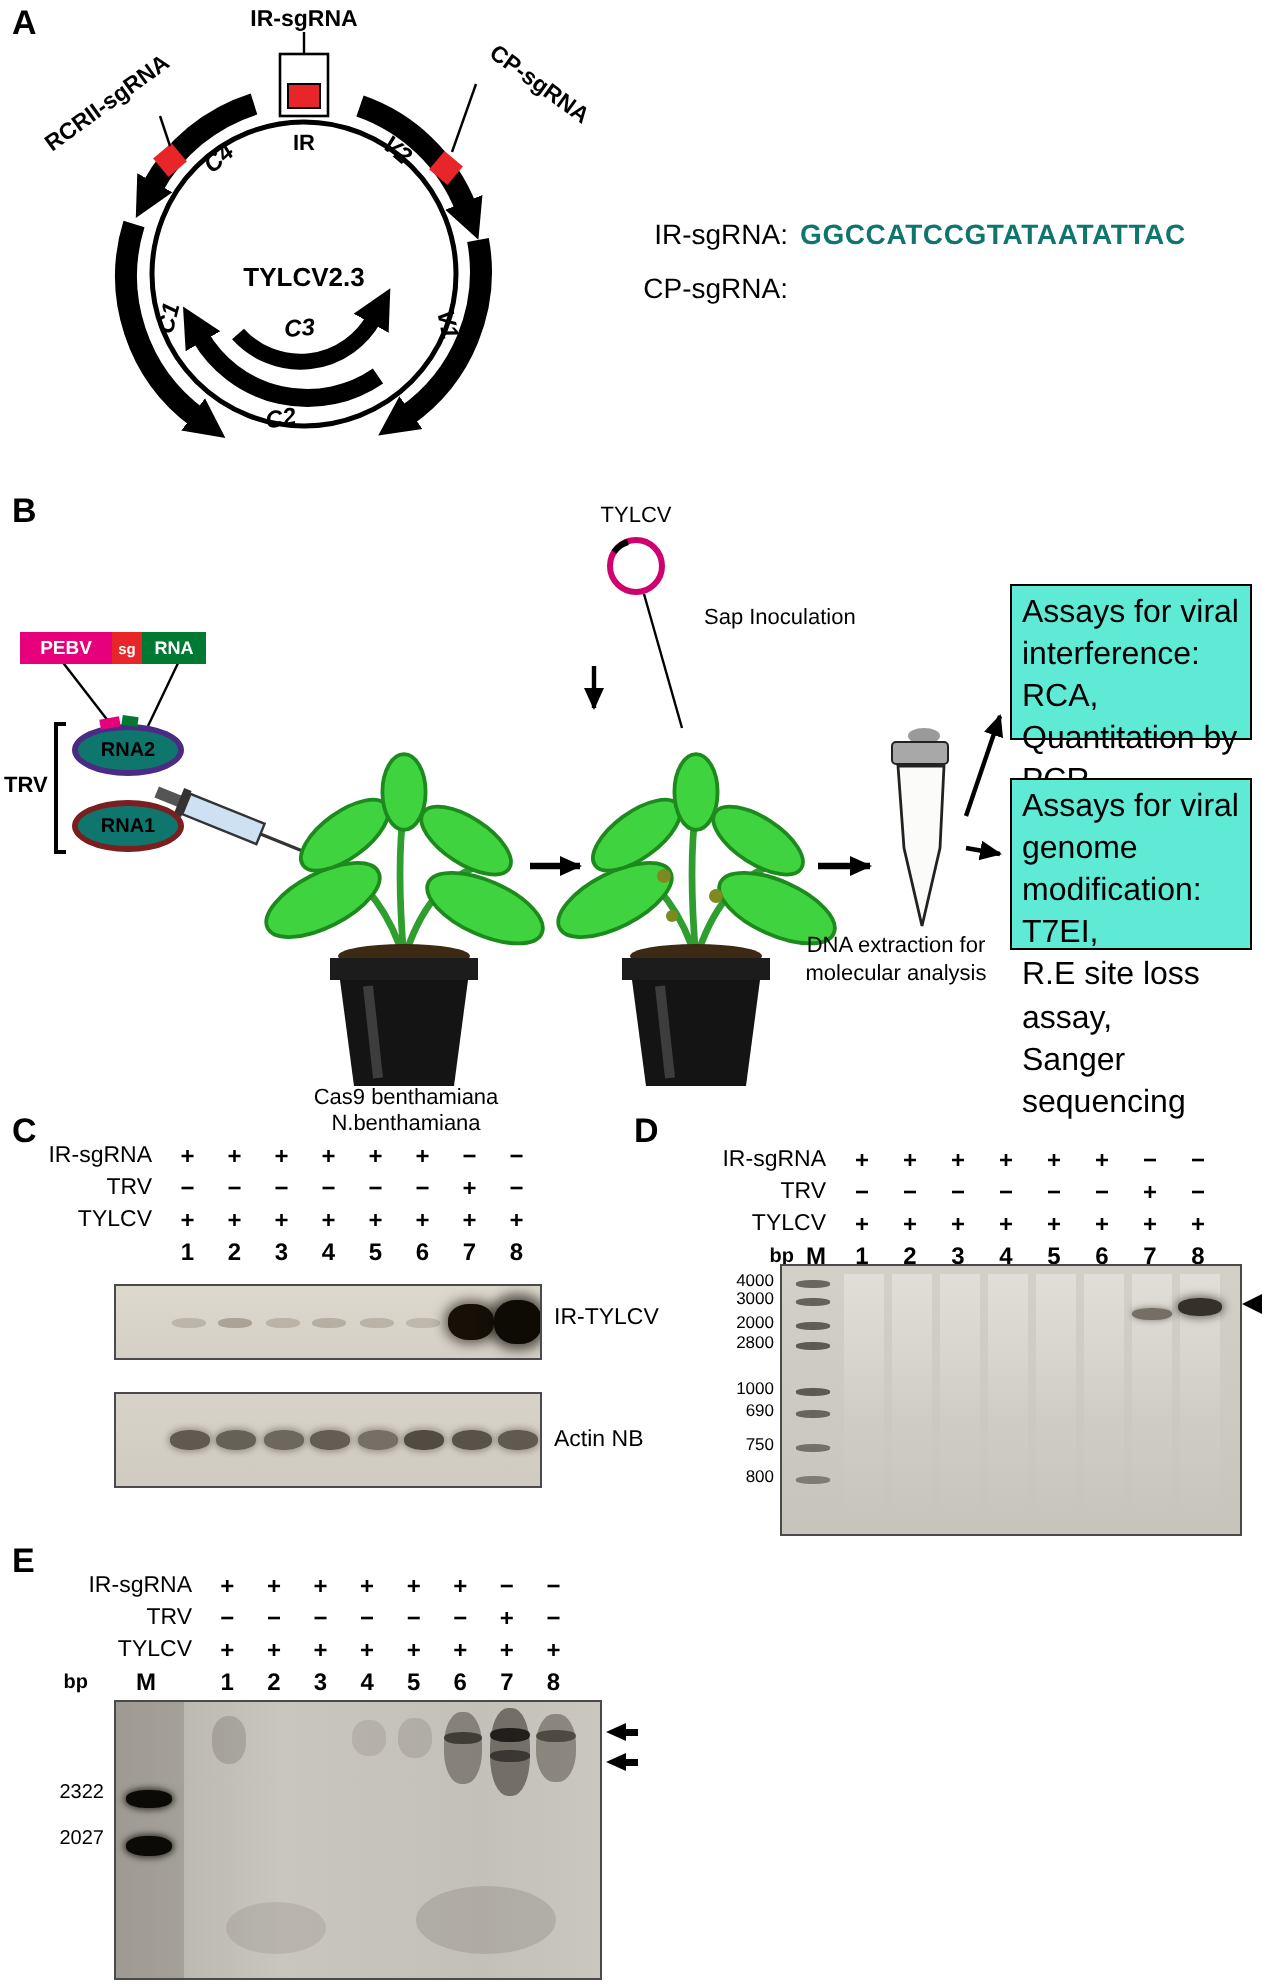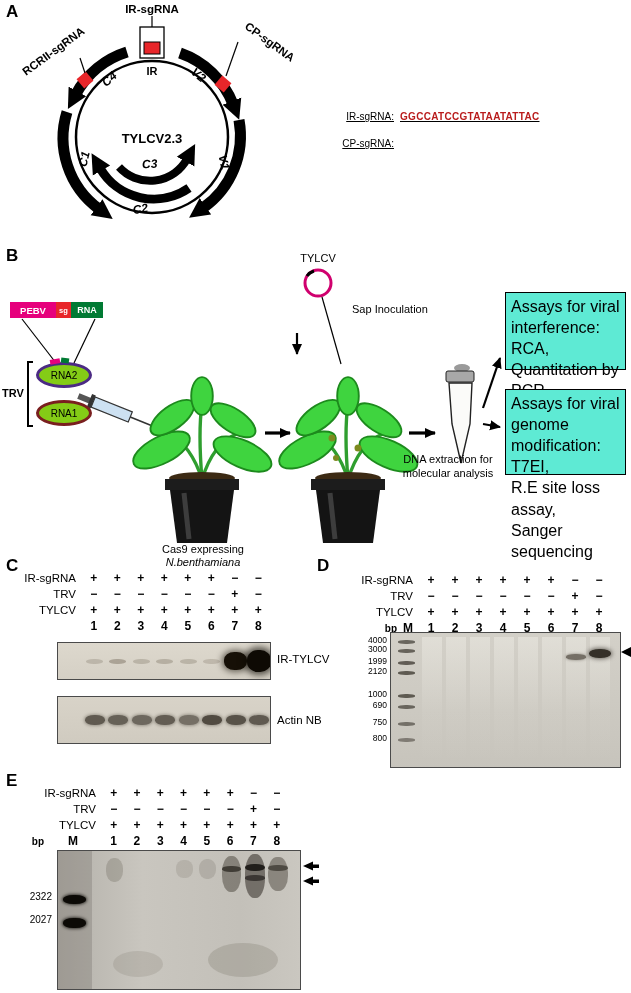--- a/index.html
+++ b/index.html
@@ -3,38 +3,38 @@
 <meta charset="utf-8">
 <style>
   * { margin:0; padding:0; box-sizing:border-box; }
   html,body { background:#ffffff; }
   .figure { position:relative; width:631px; height:993px; background:#fff;
             font-family:"Liberation Sans", sans-serif; color:#000; overflow:hidden; }
   .abs { position:absolute; }
   .panel-label { position:absolute; font-size:17px; font-weight:bold; }
 
   
-  .seq-row { display:flex; align-items:center; height:27px; font-size:10px;text-decoration:underline; }
+  .seq-row { display:flex; align-items:center; height:27px; font-size:14px; }
   .seq-label { width:96px; text-align:right; margin-right:6px; }
-  .seq-text { color:#b91c1c; letter-spacing:.3px; font-weight:bold;text-align:right; }
+  .seq-text { color:#0f766e; letter-spacing:.3px; font-weight:bold;text-align:right; }
 
   
   .btext { position:absolute; font-size:11px; line-height:1.28; white-space:pre-line; }
   .center { text-align:center; }
   .assay-box { position:absolute; border:1.6px solid #000; padding:3px 5px;
                font-size:16px; line-height:1.32; white-space:pre-line; background:#5eead4; }
   .construct { position:absolute; display:flex; height:16px; }
   .construct > div { display:flex; align-items:center; justify-content:center;
                      color:#fff; font-weight:bold; }
   .box-pebv { width:46px; background:#e6007c; font-size:9.5px; }
   .box-sg   { width:15px; background:#e8262a; font-size:7.5px; }
   .box-rna  { width:32px; background:#007a33; font-size:9px; }
   .rna-ellipse { position:absolute; width:56px; height:26px; border-radius:50%;
                  display:flex; align-items:center; justify-content:center;
-                 font-size:10px; font-weight:normal; background:#84cc16; }
+                 font-size:10px; font-weight:bold; background:#0f766e; }
   .rna2 { border:3px solid #4b2a84; }
   .rna1 { border:3px solid #7a1f1f; }
   .trv-bracket { position:absolute; width:6px; height:66px;
                  border-left:2px solid #000; border-top:2px solid #000; border-bottom:2px solid #000; }
   .insert-mark { position:absolute; height:5px; }
 
   
   .gelhead-row { position:absolute; display:flex; align-items:center; height:16px; }
   .rlabel { text-align:right; font-size:11.5px; padding-right:6px; }
   .pc .rlabel { width:82px; }
@@ -192,29 +192,29 @@
   <div class="abs" style="left:298px;top:103px">
     <div class="seq-row">
       <span class="seq-label">IR-sgRNA:</span>
       <span class="seq-text">GGCCATCCGTATAATATTAC</span>
     </div>
     <div class="seq-row">
       <span class="seq-label">CP-sgRNA:</span>
     </div>
   </div>
 
-  <div class="construct" style="left:10px;top:302px">
+  <div class="construct" style="left:10px;top:316px">
     <div class="box-pebv">PEBV</div>
     <div class="box-sg">sg</div>
     <div class="box-rna">RNA</div>
   </div>
 
   <div class="btext center" style="left:294px;top:251px;width:48px">TYLCV</div>
   <div class="btext" style="left:352px;top:302px;width:92px">Sap Inoculation</div>
-  <div class="btext center" style="left:384px;top:452px;width:128px">DNA extraction for
+  <div class="btext center" style="left:384px;top:466px;width:128px">DNA extraction for
 molecular analysis</div>
 
   <div class="btext" style="left:2px;top:386px;width:26px;font-weight:bold">TRV</div>
   <div class="trv-bracket" style="left:27px;top:361px"></div>
   <div class="rna-ellipse rna2" style="left:36px;top:362px">RNA2</div>
   <div class="rna-ellipse rna1" style="left:36px;top:400px">RNA1</div>
   <div class="insert-mark" style="left:50px;top:359px;width:10px;background:#e6007c;transform:rotate(-10deg)"></div>
   <div class="insert-mark" style="left:61px;top:358px;width:8px;background:#007a33;transform:rotate(8deg)"></div>
 
   <div class="assay-box" style="left:505px;top:292px;width:121px;height:78px">Assays for viral
@@ -222,22 +222,22 @@
 RCA,
 Quantitation by PCR,
 Southren blot analysis</div>
   <div class="assay-box" style="left:505px;top:389px;width:121px;height:86px">Assays for viral
 genome modification:
 T7EI,
 R.E site loss assay,
 Sanger sequencing</div>
 
   <div class="abs center" style="left:143px;top:543px;width:120px;font-size:11px;line-height:1.2">
-    <div>Cas9 expressing</div>
-    <div style="font-style:italic">N.benthamiana</div>
+    <div>Cas9 benthamiana</div>
+    <div style="">N.benthamiana</div>
   </div>
 
   <div class="gelhead-row pc" style="left:0;top:570px">
     <div class="rlabel">IR-sgRNA</div>
     <div class="cells">
         <span class="cell">+</span>
         <span class="cell">+</span>
         <span class="cell">+</span>
         <span class="cell">+</span>
         <span class="cell">+</span>
@@ -359,22 +359,22 @@
         <span class="cell">4</span>
         <span class="cell">5</span>
         <span class="cell">6</span>
         <span class="cell">7</span>
         <span class="cell">8</span>
       </div>
   </div>
 
   <span class="ladder-label" style="left:360px;top:635px">4000</span>
   <span class="ladder-label" style="left:360px;top:644px">3000</span>
-  <span class="ladder-label" style="left:360px;top:656px">1999</span>
-  <span class="ladder-label" style="left:360px;top:666px">2120</span>
+  <span class="ladder-label" style="left:360px;top:656px">2000</span>
+  <span class="ladder-label" style="left:360px;top:666px">2800</span>
   <span class="ladder-label" style="left:360px;top:689px">1000</span>
   <span class="ladder-label" style="left:360px;top:700px">690</span>
   <span class="ladder-label" style="left:360px;top:717px">750</span>
   <span class="ladder-label" style="left:360px;top:733px">800</span>
 
   <div class="gel gel-d" style="left:390px;top:632px;width:231px;height:136px">
     <div class="streak" style="left:31px;top:4px;width:20px;height:126px;background:linear-gradient(180deg,rgba(238,236,229,.5),rgba(238,236,229,.08) 60%,rgba(238,236,229,0))"></div>
     <div class="streak" style="left:55px;top:4px;width:20px;height:126px;background:linear-gradient(180deg,rgba(238,236,229,.5),rgba(238,236,229,.08) 60%,rgba(238,236,229,0))"></div>
     <div class="streak" style="left:79px;top:4px;width:20px;height:126px;background:linear-gradient(180deg,rgba(238,236,229,.5),rgba(238,236,229,.08) 60%,rgba(238,236,229,0))"></div>
     <div class="streak" style="left:103px;top:4px;width:20px;height:126px;background:linear-gradient(180deg,rgba(238,236,229,.5),rgba(238,236,229,.08) 60%,rgba(238,236,229,0))"></div>

